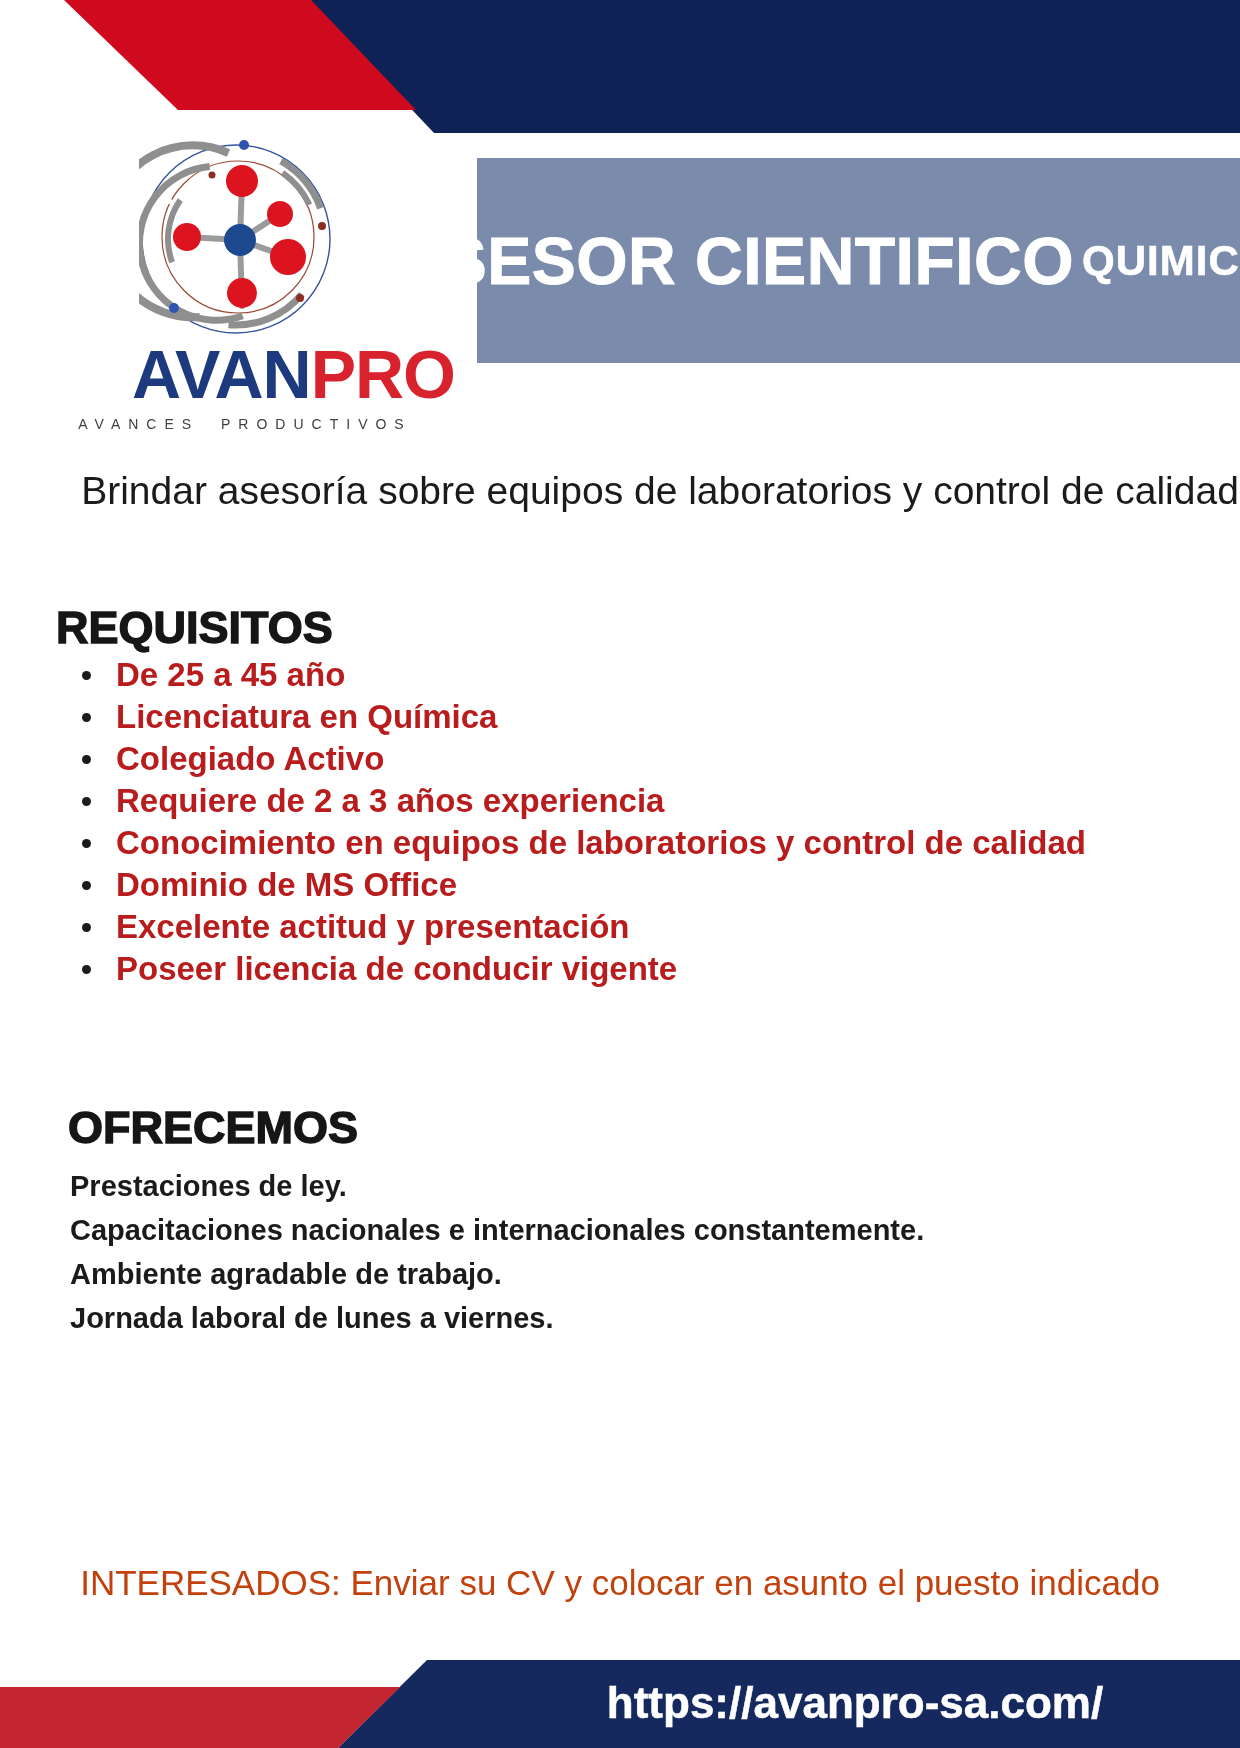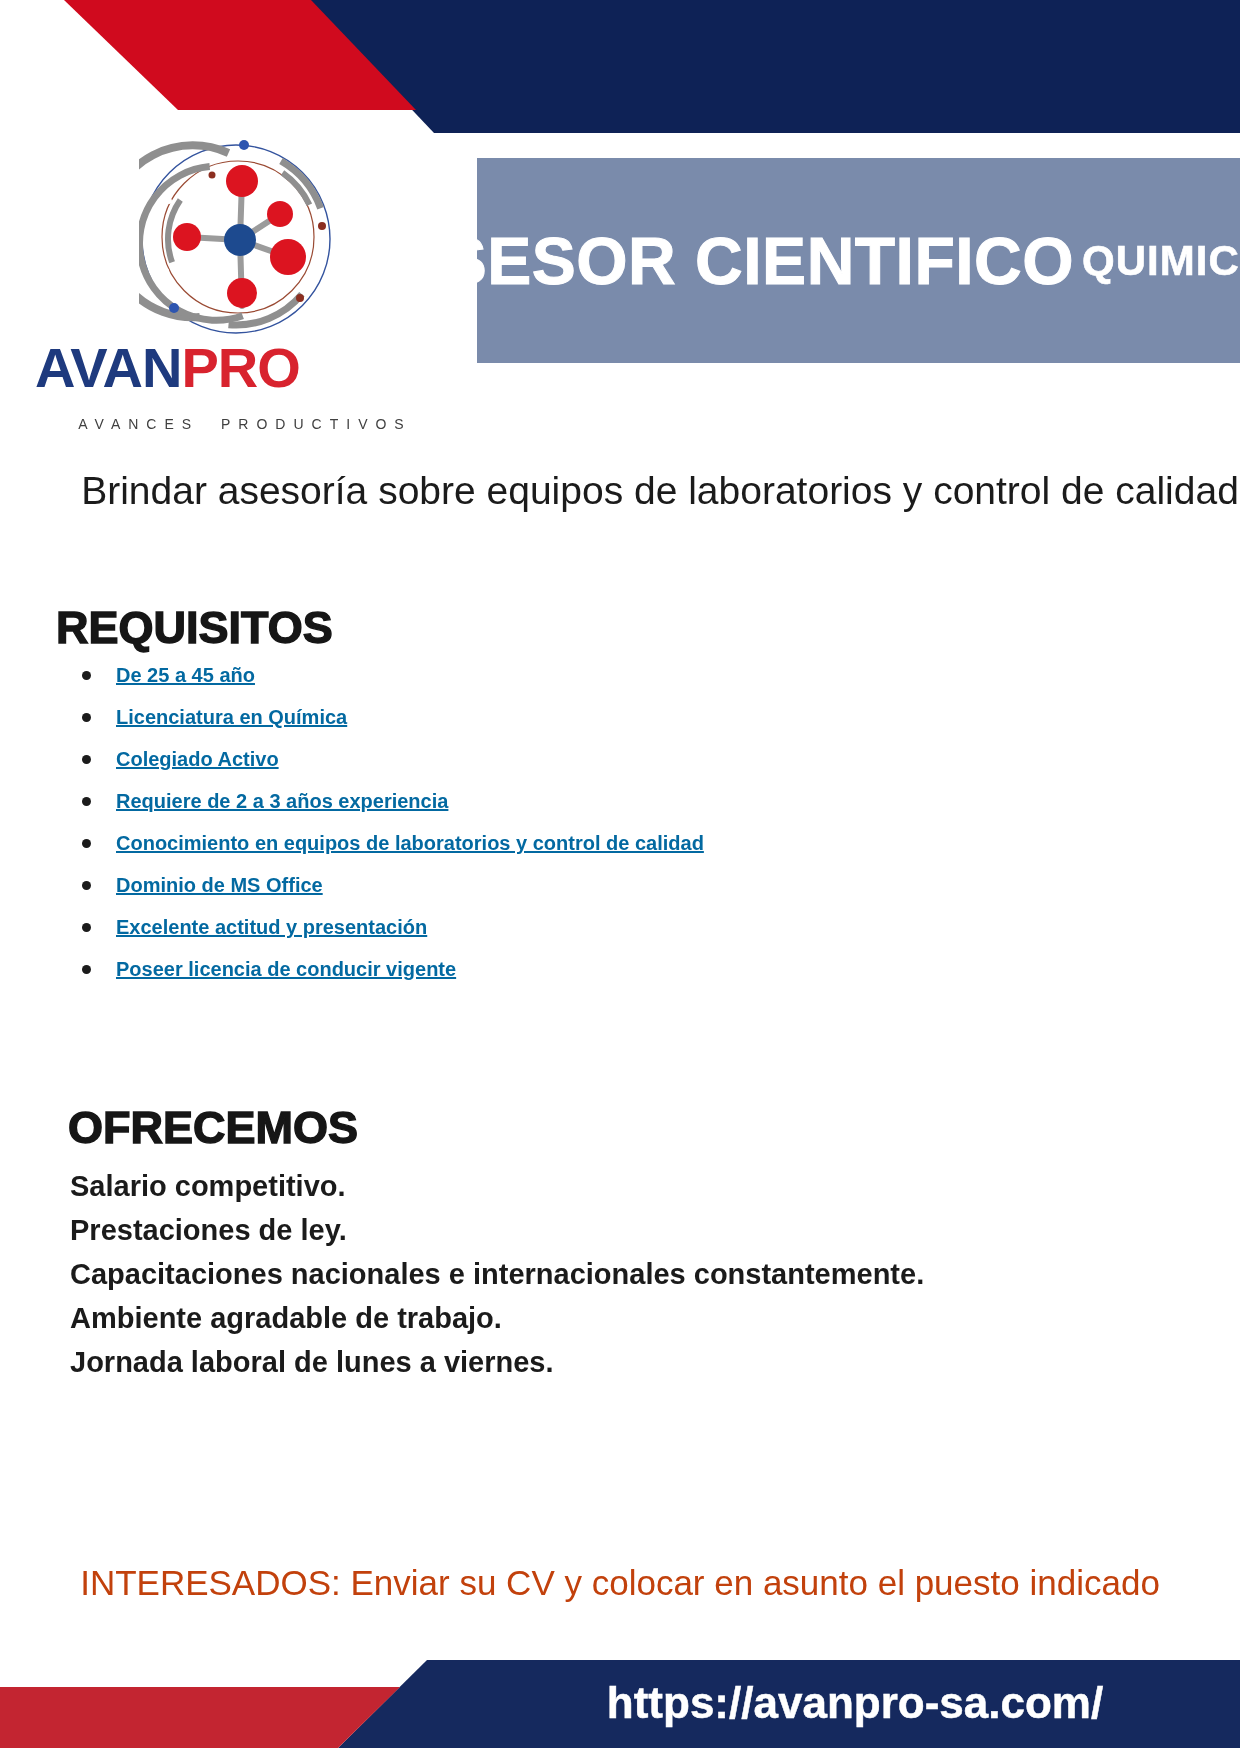--- a/index.html
+++ b/index.html
@@ -22,21 +22,21 @@
   .hdr-red{
     position:absolute;top:0;left:0;width:1240px;height:110px;
     background:#D00A1E;
     -webkit-clip-path:polygon(64px 0,311px 0,416px 110px,178px 110px);
     clip-path:polygon(64px 0,311px 0,416px 110px,178px 110px);
   }
   
   .logo-icon{position:absolute;left:139px;top:121px;}
   .brand{
     position:absolute;left:35px;top:340px;width:420px;
-    text-align:left;font-size:56px;font-weight:bold;letter-spacing:-1px;
+    text-align:right;font-size:68px;font-weight:bold;letter-spacing:-1px;
     line-height:1.0;white-space:nowrap;
   }
   .brand .avan{color:#1E3A7E;}
   .brand .pro{color:#D8232E;}
   .brand-tagline{
     position:absolute;left:35px;top:416px;width:420px;
     text-align:center;font-size:14px;font-weight:500;color:#404040;
     letter-spacing:8px;word-spacing:10px;white-space:nowrap;
   }
   
@@ -68,21 +68,21 @@
   }
   .req-heading{left:56px;top:605px;}
   .ofr-heading{left:68px;top:1105px;}
   
   .req-list{
     position:absolute;left:82px;top:654px;margin:0;padding:0;width:1100px;
     list-style:none;
   }
   .req-list li{
     position:relative;padding-left:34px;height:42px;line-height:42px;
-    font-size:20px;font-weight:bold;color:#0369a1;white-space:nowrap;text-decoration:underline;
+    font-size:33px;font-weight:bold;color:#b91c1c;white-space:nowrap;
   }
   .req-list li::before{
     content:"";position:absolute;left:0;top:17px;width:9px;height:9px;
     border-radius:50%;background:#1b1b1b;
   }
   
   .offers{position:absolute;left:70px;top:1164px;width:1100px;}
   .offers p{
     margin:0;height:44px;line-height:44px;font-size:29px;font-weight:bold;
     color:#1b1b1b;white-space:nowrap;
@@ -173,21 +173,20 @@
     <li>Colegiado Activo</li>
     <li>Requiere de 2 a 3 años experiencia</li>
     <li>Conocimiento en equipos de laboratorios y control de calidad</li>
     <li>Dominio de MS Office</li>
     <li>Excelente actitud y presentación</li>
     <li>Poseer licencia de conducir vigente</li>
   </ul>
 
   <div class="sec-heading ofr-heading">OFRECEMOS</div>
   <div class="offers">
-    <p>Salario competitivo.</p>
     <p>Prestaciones de ley.</p>
     <p>Capacitaciones nacionales e internacionales constantemente.</p>
     <p>Ambiente agradable de trabajo.</p>
     <p>Jornada laboral de lunes a viernes.</p>
   </div>
 
   <div class="contact">
     <div>INTERESADOS: Enviar su CV y colocar en asunto el puesto indicado</div>
   </div>
 

